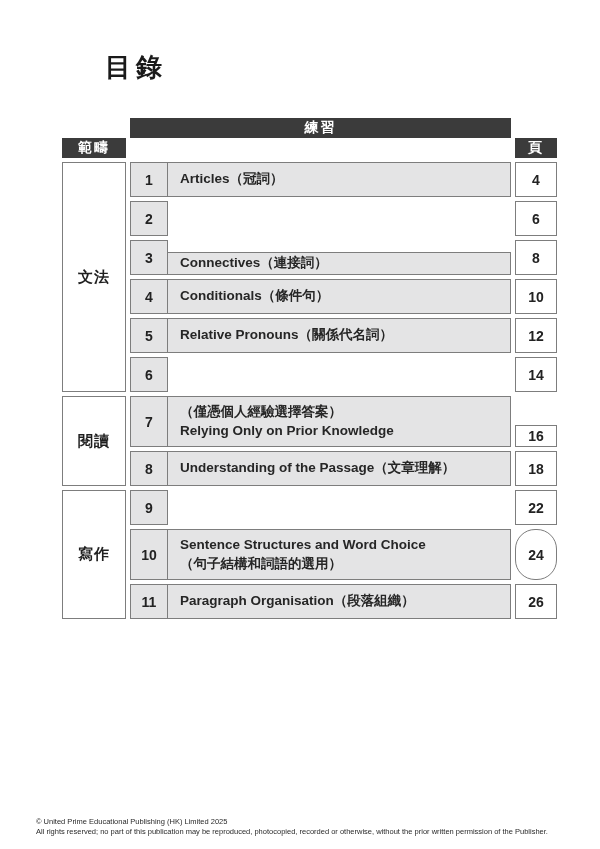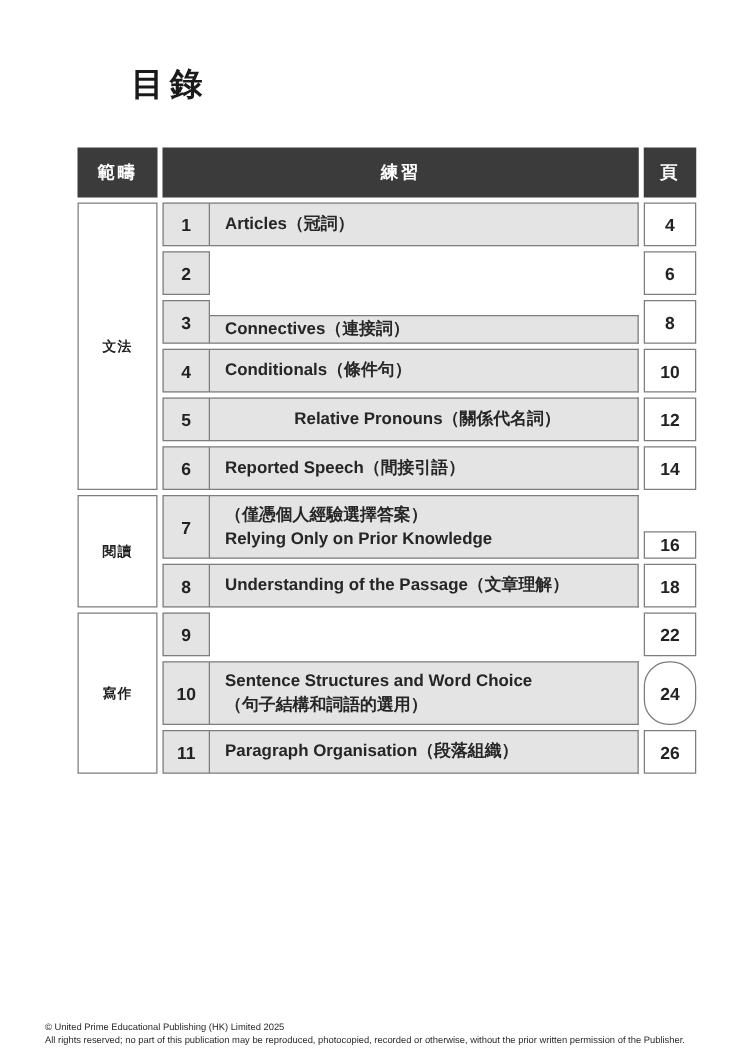--- a/index.html
+++ b/index.html
@@ -52,21 +52,21 @@
   }
   .group:last-child { margin-bottom: 0; }
   .cell { border: 1px solid #7d7d7d; }
   .cell.cat {
     grid-column: 1;
     background: #ffffff;
     display: flex;
     align-items: center;
     justify-content: center;
     font-weight: bold;
-    font-size: 11px;
+    font-size: 15px;
     letter-spacing: 1px;
     color: #1f1f1f;
   }
   .cell.num {
     grid-column: 3;
     background: #e4e4e5;
     display: flex;
     align-items: center;
     justify-content: center;
     font-weight: 600;
@@ -104,22 +104,22 @@
     white-space: nowrap;
   }
 </style>
 </head>
 <body>
 
 <h1 class="page-title">目錄</h1>
 
 <div class="toc-table">
   <div class="thead">
+    <div class="th" style="grid-column:3">練習</div>
     <div class="th" style="grid-column:1">範疇</div>
-    <div class="th" style="grid-column:3">練習</div>
     <div class="th" style="grid-column:5">頁</div>
   </div>
   <div class="tbody" id="tbody">
       <div class="group" style="grid-template-rows: 35px 35px 35px 35px 35px 35px;">
         <div class="cell cat" style="grid-row: 1 / span 6;">文法</div>
         <div class="cell num" style="grid-row: 1;">1</div>
         <div class="cell title" style="grid-row: 1;">
           <div class="">Articles（冠詞）</div>
         </div>
         <div class="cell page" style="grid-row: 1;">4</div>
@@ -129,28 +129,25 @@
         <div class="cell title" style="grid-row: 3; margin-top: 12px;">
           <div class="">Connectives（連接詞）</div>
         </div>
         <div class="cell page" style="grid-row: 3;">8</div>
         <div class="cell num" style="grid-row: 4;">4</div>
         <div class="cell title" style="grid-row: 4;">
           <div class="">Conditionals（條件句）</div>
         </div>
         <div class="cell page" style="grid-row: 4;">10</div>
         <div class="cell num" style="grid-row: 5;">5</div>
-        <div class="cell title" style="grid-row: 5; text-align: center;">
+        <div class="cell title" style="grid-row: 5;">
           <div class="">Relative Pronouns（關係代名詞）</div>
         </div>
         <div class="cell page" style="grid-row: 5;">12</div>
         <div class="cell num" style="grid-row: 6;">6</div>
-        <div class="cell title" style="grid-row: 6;">
-          <div class="">Reported Speech（間接引語）</div>
-        </div>
         <div class="cell page" style="grid-row: 6;">14</div>
       </div>
       <div class="group" style="grid-template-rows: 51px 35px;">
         <div class="cell cat" style="grid-row: 1 / span 2;">閱讀</div>
         <div class="cell num" style="grid-row: 1;">7</div>
         <div class="cell title" style="grid-row: 1;">
           <div class="">（僅憑個人經驗選擇答案）</div>
           <div class="">Relying Only on Prior Knowledge</div>
         </div>
         <div class="cell page" style="grid-row: 1; margin-top: 29px;">16</div>

